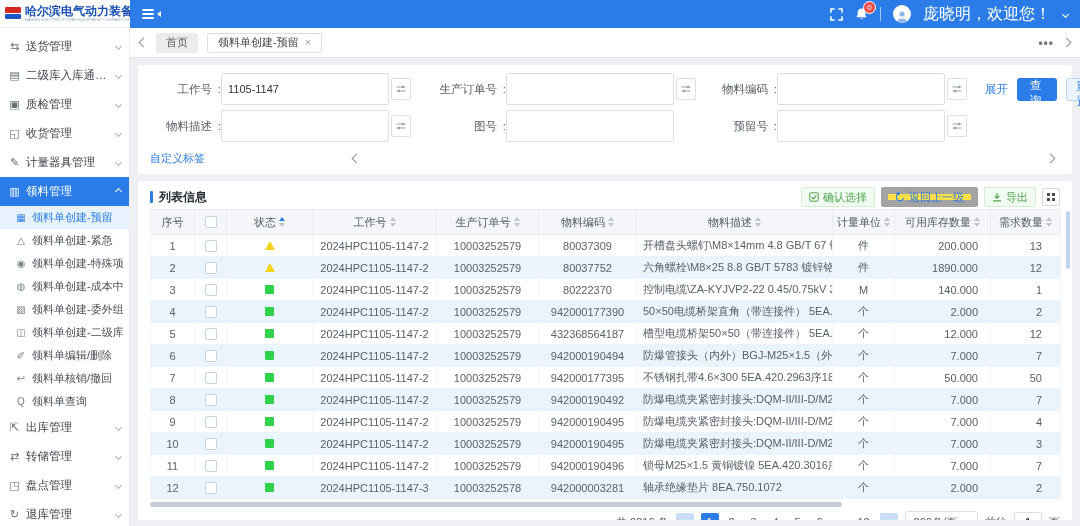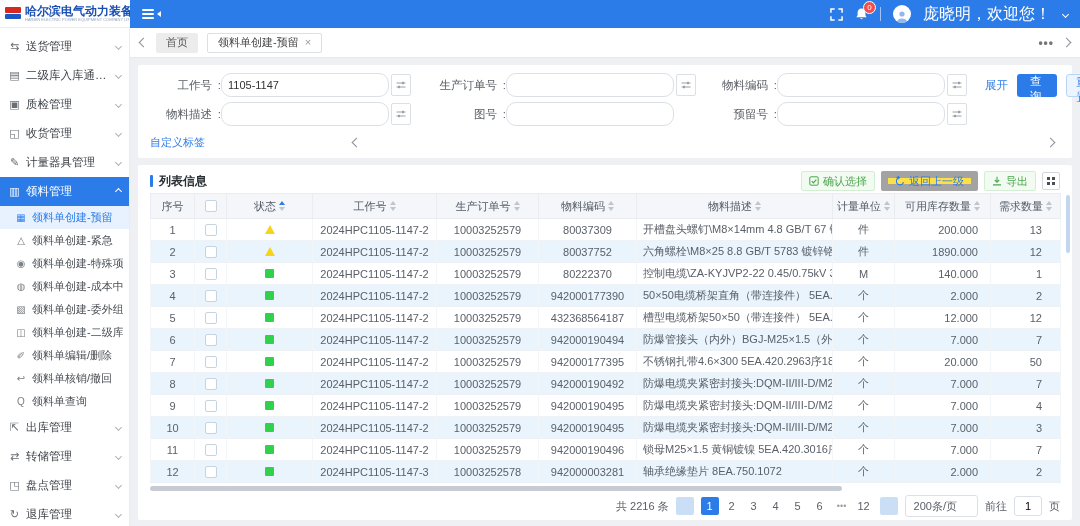--- a/index.html
+++ b/index.html
@@ -70,21 +70,21 @@
   .tag-group input::placeholder{color:#c0c4cc}
   .tag-group .sep{width:1px;height:13px;background:#e3e6ea}
   .tag-group .ok{padding:0 8px;color:#2b7ce9;font-size:11px;cursor:pointer}
 
   .qform{display:flex;flex-direction:column;gap:5px;margin-top:3px}
   .qrow{display:flex;align-items:center}
   .fgroup{display:flex;align-items:center;margin-right:14px}
   .flabel{width:62px;text-align:right;color:#5a5f66;font-size:11.5px;margin-right:5px;flex:none;white-space:nowrap}
   .flabel.w2{width:72px}
   .flabel.w3{width:58px}
-  .finput{width:168px;height:24px;border:1px solid #dcdfe6;border-radius:10px;padding:0 6px;font-size:11px;color:#333;outline:none}
+  .finput{width:168px;height:32px;border:1px solid #dcdfe6;border-radius:2px;padding:0 6px;font-size:11px;color:#333;outline:none}
   .fbtn{width:20px;height:22px;border:1px solid #dcdfe6;border-radius:2px;display:flex;align-items:center;justify-content:center;margin-left:2px;background:#fff;cursor:pointer;flex:none}
   .qactions{display:flex;align-items:center;gap:9px;margin-left:4px}
   .link{color:#2b7ce9;font-size:11.5px;cursor:pointer;white-space:nowrap}
   .btn-primary{height:23px;padding:0 13px;background:#2b7ce9;color:#fff;border:none;border-radius:3px;font-size:11.5px;cursor:pointer;letter-spacing:2px}
   .btn-plain{height:23px;padding:0 10px;background:#ecf4fe;color:#2b7ce9;border:1px solid #b9d6f5;border-radius:3px;font-size:11.5px;cursor:pointer;letter-spacing:2px}
   .tagrow{display:flex;align-items:center;height:19px;margin-top:2px}
   .tagrow .chev-left{margin-left:148px}
   .tagrow .chev-right{margin-left:auto;margin-right:6px}
 
   .lcard{flex:1;padding:4px 12px 0;display:flex;flex-direction:column;position:relative;overflow:hidden}
@@ -607,21 +607,21 @@
                 <div class="cb"></div>
               </td>
               <td>
                 <div class="sq-ok"></div>
               </td>
               <td>2024HPC1105-1147-2</td>
               <td>10003252579</td>
               <td>942000177395</td>
               <td class="desc">不锈钢扎带4.6×300 5EA.420.2963序18</td>
               <td>个</td>
-              <td class="num-stock">20.000</td>
+              <td class="num-stock">50.000</td>
               <td class="num-demand">50</td>
             </tr>
             <tr>
               <td>8</td>
               <td>
                 <div class="cb"></div>
               </td>
               <td>
                 <div class="sq-ok"></div>
               </td>

